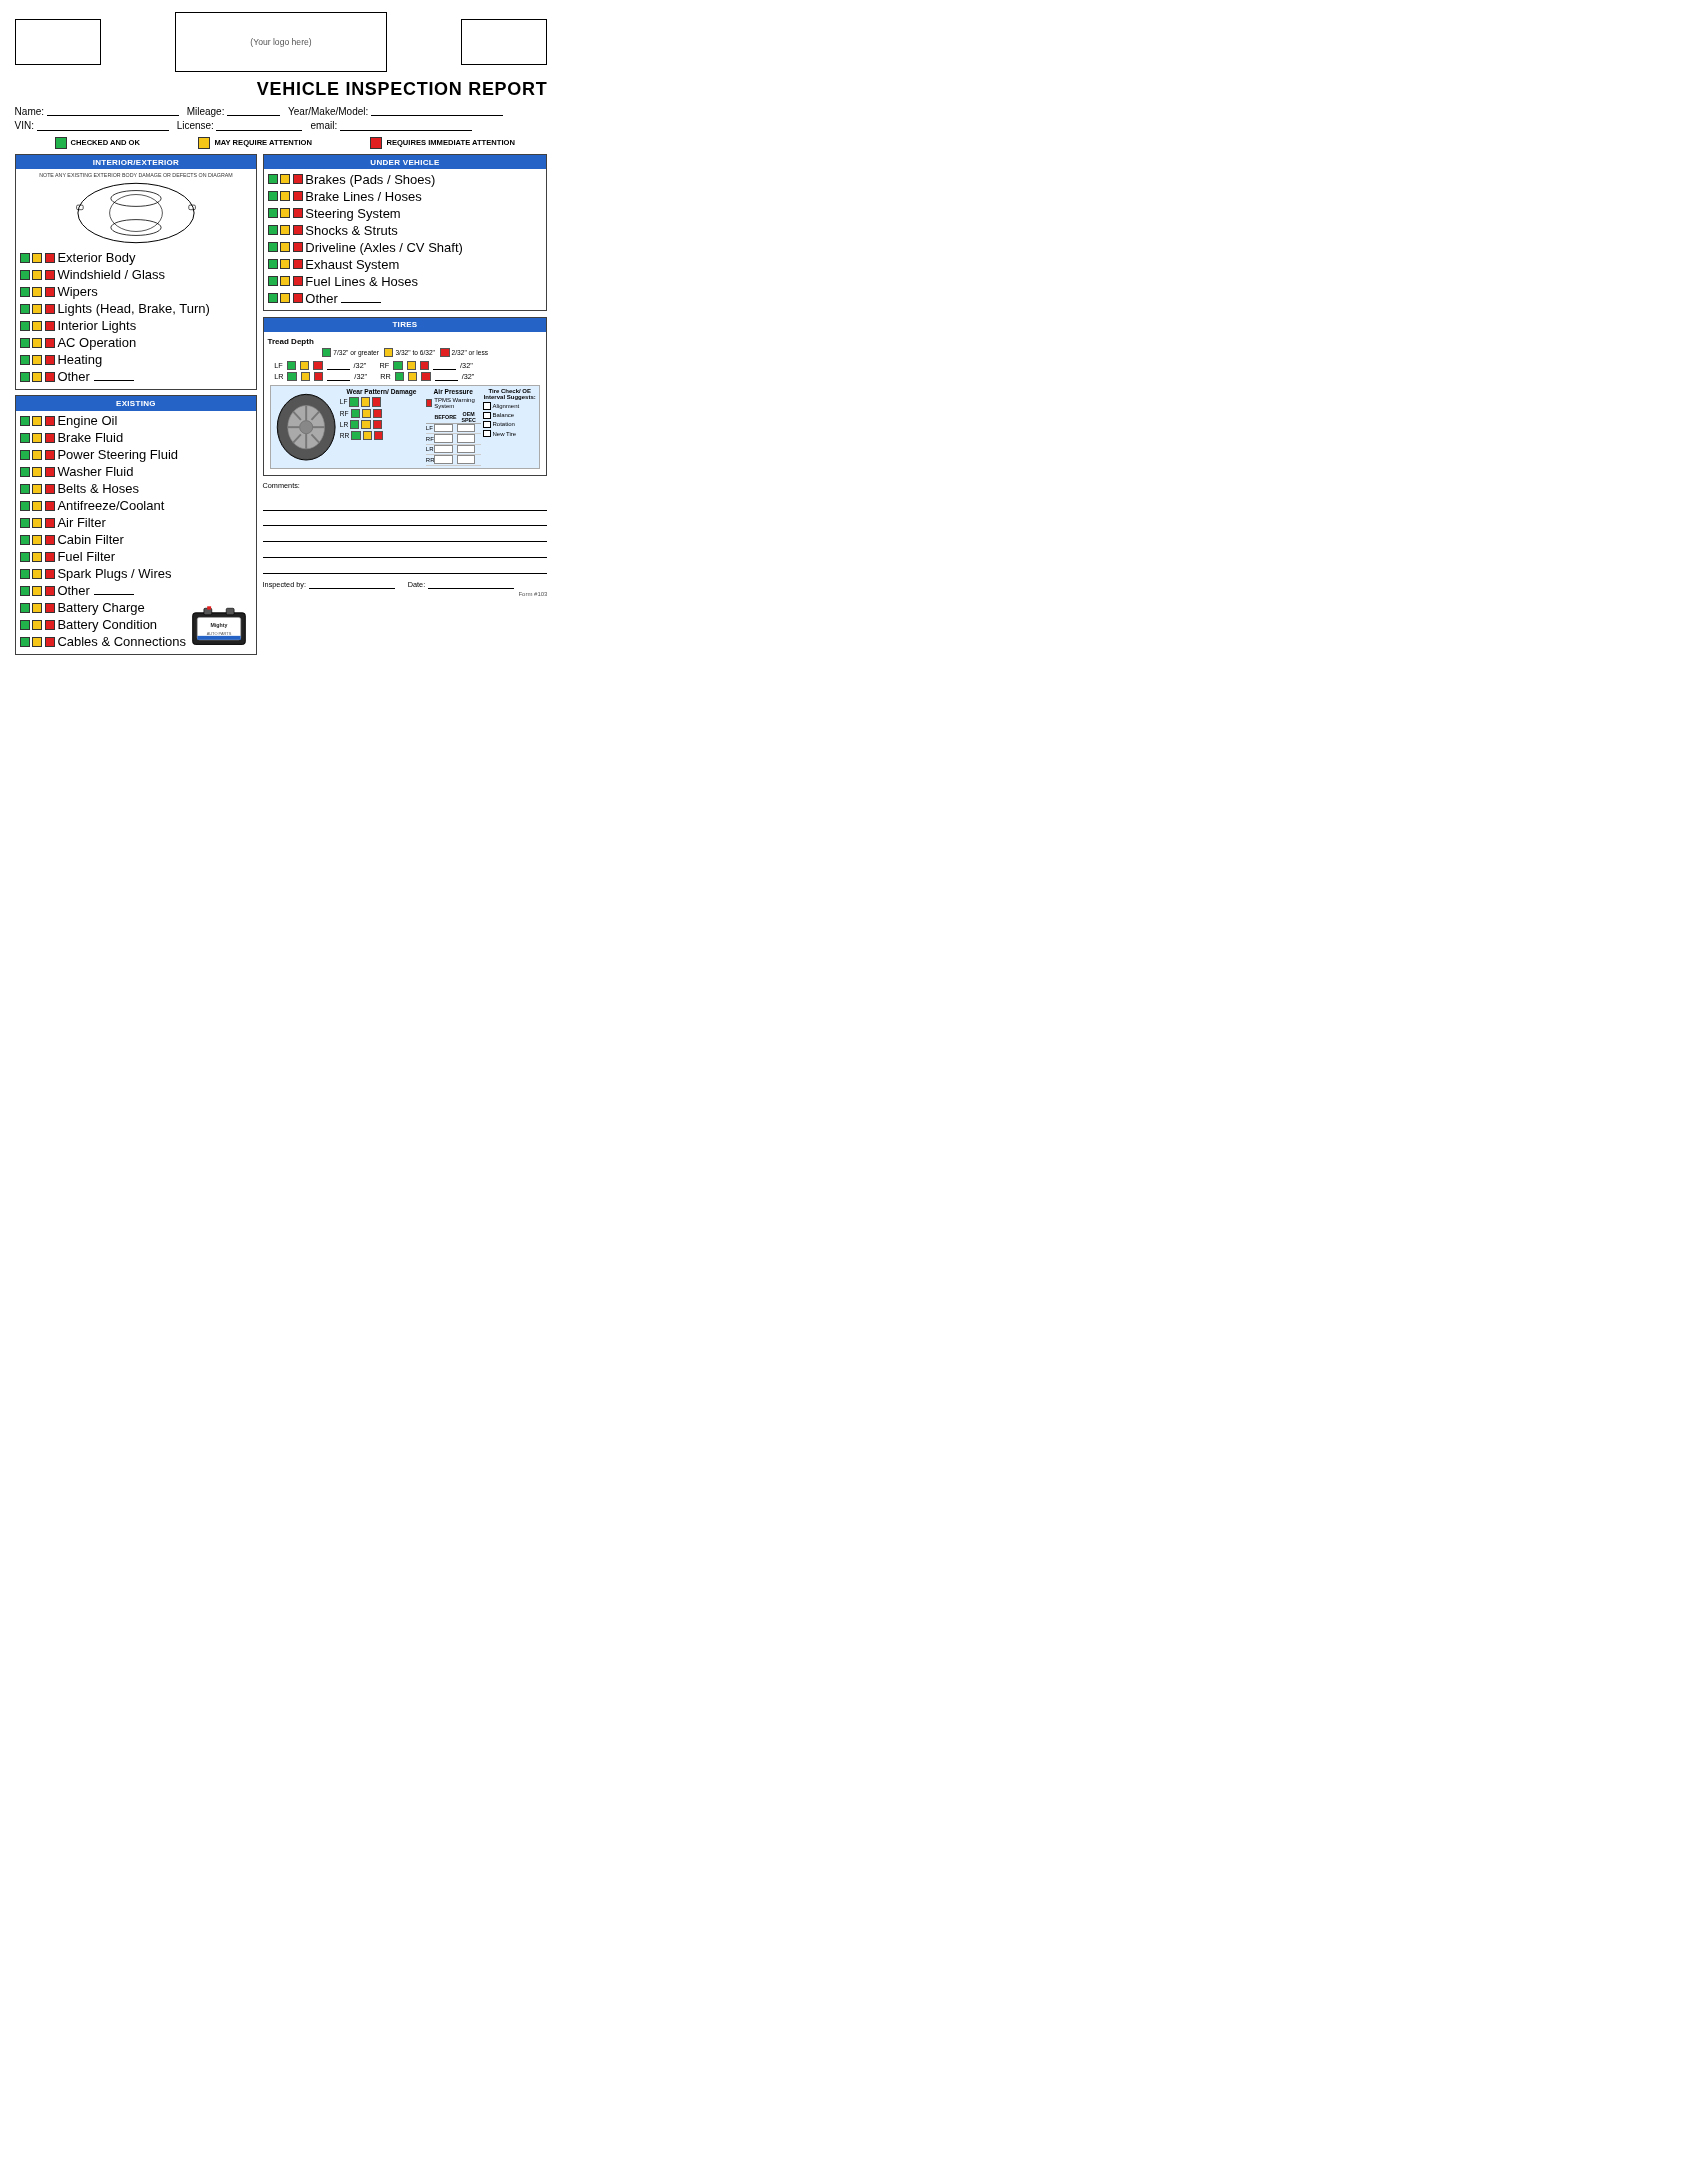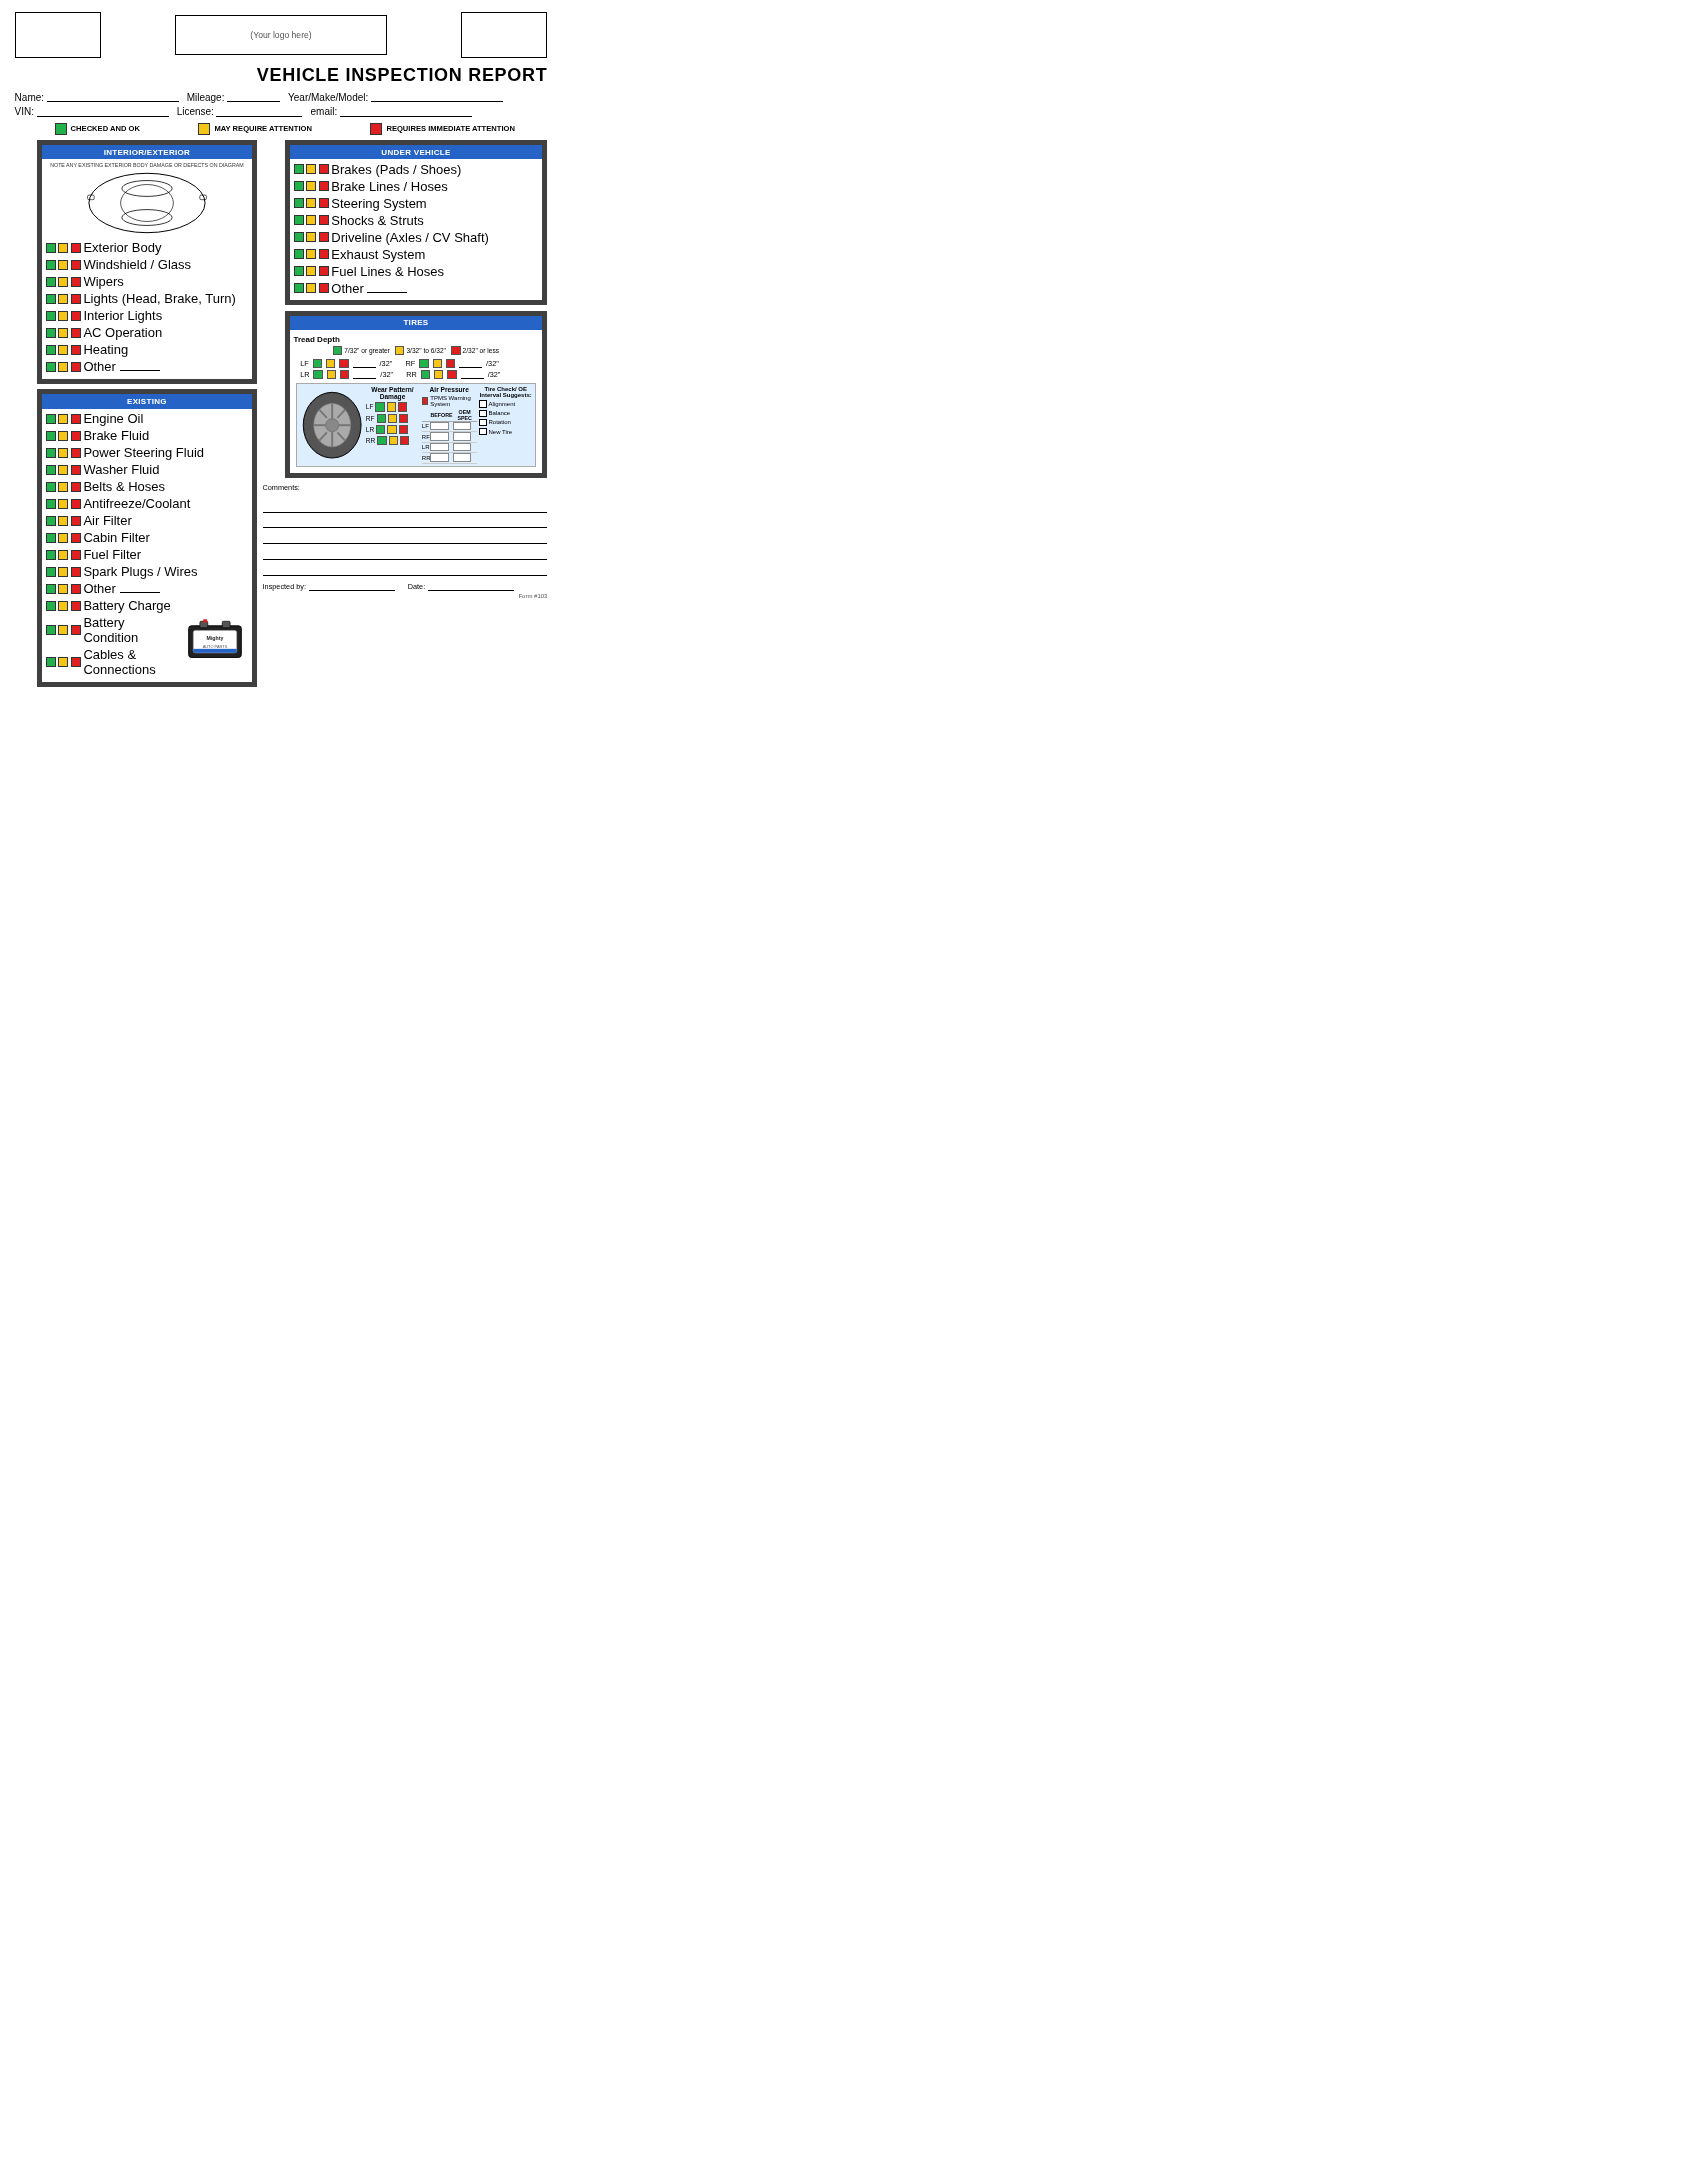--- a/index.html
+++ b/index.html
@@ -24,21 +24,21 @@
       height: 46px;
       display: flex;
       align-items: center;
       justify-content: center;
       font-size: 8px;
       color: #555;
     }
     .logo-center {
       border: 1px solid #000;
       width: 212px;
-      height: 40px;
+      height: 60px;
       display: flex;
       align-items: center;
       justify-content: center;
       font-size: 8.6px;
       color: #555;
     }
     .report-title {
       text-align: right;
       font-size: 18px;
       font-weight: bold;
@@ -90,23 +90,22 @@
     .sq-yellow { background: #f5c518; }
     .sq-red { background: #e02020; }
     .main-cols {
       display: flex;
       gap: 5.3px;
       margin-top: 2.6px;
     }
     .left-col { width: 46%; }
     .right-col { width: 54%; }
     .section {
-      border: 5px solid #404040;
+      border: 1px solid #404040;
       margin-bottom: 5.3px;
-      margin-left: 22px;
     }
     .section-header {
       background: #2563c7;
       color: #fff;
       font-weight: bold;
       font-size: 8px;
       text-align: center;
       padding: 2.6px 0;
       letter-spacing: 0.3px;
     }

